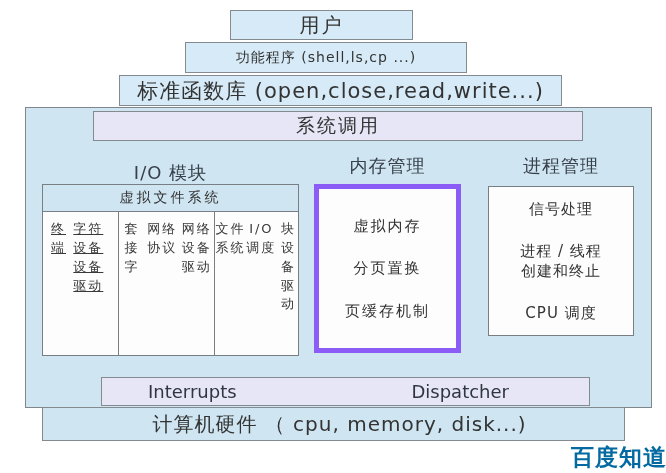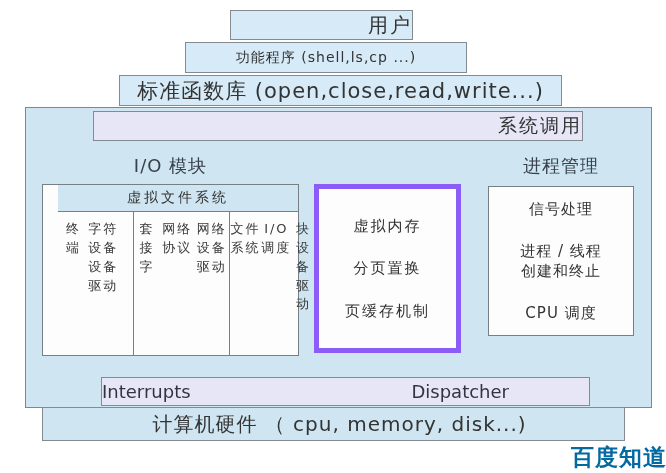--- a/index.html
+++ b/index.html
@@ -11,67 +11,67 @@
   .box {
     position:absolute; box-sizing:border-box;
     border:1px solid #838a90;
     display:flex; align-items:center; justify-content:center;
     text-align:center;
   }
   .blue  { background:#d6ebf7; }
   .blue2 { background:#cfe6f2; }
   .lav   { background:#e7e6f7;margin-left:7px; }
   .noborder { border:none; }
-  .cjk { letter-spacing:2px;justify-content:flex-end; }
+  .cjk { letter-spacing:2px; }
 
   .user-box { left:230px; top:10px;  width:183px; height:30px; font-size:20px; }
   .app-box  { left:185px; top:42px;  width:282px; height:31px; font-size:14px; letter-spacing:1px; }
   .lib-box  { left:119px; top:75px;  width:443px; height:31px; font-size:21px; letter-spacing:1px; }
 
   .kernel { left:25px; top:107px; width:627px; height:301px; background:#cfe6f2; border:1px solid #7f868c; }
 
   .syscall { left:60px; top:3px; width:490px; height:30px; font-size:19px; }
 
   .sec-header {
     position:absolute; top:45px; height:26px;
     display:flex; align-items:center; justify-content:center;
     font-size:18px; letter-spacing:1px; color:#38404a;
   }
-  .hd-io   { left:16px;  width:257px; }
+  .hd-io   { left:16px;  width:257px;margin-top:7px; }
   .hd-mem  { left:288px; width:147px; }
   .hd-proc { left:462px; width:146px; }
 
   .io-box { left:16px; top:76px; width:257px; height:172px; background:#fdfdfd; border:1px solid #777f85; }
   .vfs-header {
     box-sizing:border-box; height:27px; background:#cfe6f2;
     border-bottom:1px solid #777f85;
     display:flex; align-items:center; justify-content:center;
     font-size:14px; letter-spacing:3px;
   }
   .io-cols { display:flex; height:144px; }
   .io-col {
     flex:0 0 auto; box-sizing:border-box;
     display:flex; flex-direction:row; justify-content:center;
     font-size:13px; letter-spacing:2px; text-align:center; color:#3a3a3a;
   }
-  .io-col1 { width:75px; text-align:left; padding-left:8px; }
+  .io-col1 { width:75px; text-align:left; padding-left:8px;text-decoration:underline; }
   .io-col2 { width:97px; border-left:1px solid #777f85; border-right:1px solid #777f85; }
   .io-col3 { width:85px; }
   .io-item { margin:8px 0; line-height:1.45; }
 
   .mem-box  { left:288px; top:76px; width:147px; height:169px; background:#fdfdfd; border:5px solid #8b5cf6;
               display:flex; flex-direction:column; justify-content:center; font-size:15px; letter-spacing:2px; }
   .proc-box { left:462px; top:78px; width:146px; height:150px; background:#fdfdfd; border:1px solid #777f85;
               display:flex; flex-direction:column; justify-content:center; font-size:15px; letter-spacing:1px; }
   .stack-item { margin:11px 0; line-height:1.35; text-align:center; }
 
   .int-bar {
     left:68px; top:269px; width:489px; height:29px; font-size:18px;
     display:flex; align-items:center; justify-content:space-between;
-    padding-right:80px; box-sizing:border-box;
+    padding-left:46px; padding-right:80px; box-sizing:border-box;
     color:#2f3640;
   }
 
   .hw-box { left:42px; top:407px; width:583px; height:34px; font-size:20px; letter-spacing:1px;padding-left:12px; }
 
   .watermark {
     position:absolute; left:571px; top:442px;
     font-size:23px; font-weight:bold; letter-spacing:1px;
     color:#0369a1; white-space:nowrap;
   }
@@ -93,23 +93,24 @@
     <span>标准函数库 (open,close,read,write...)</span>
   </div>
 
   <div class="box kernel">
 
     <div class="box lav cjk syscall">
       <span>系统调用</span>
     </div>
 
     <div class="sec-header hd-io">I/O 模块</div>
+    <div class="sec-header hd-mem">内存管理</div>
     <div class="sec-header hd-proc">进程管理</div>
 
-    <div class="box noborder io-box" style="display:block;padding-left:15px;">
+    <div class="box noborder io-box" style="display:block;">
       <div class="vfs-header">虚拟文件系统</div>
       <div class="io-cols">
         <div class="io-col io-col1">
           <div class="io-item">终端</div>
           <div class="io-item">
             <span>字符设备</span><br>
             <span>设备驱动</span>
           </div>
         </div>
         <div class="io-col io-col2">

